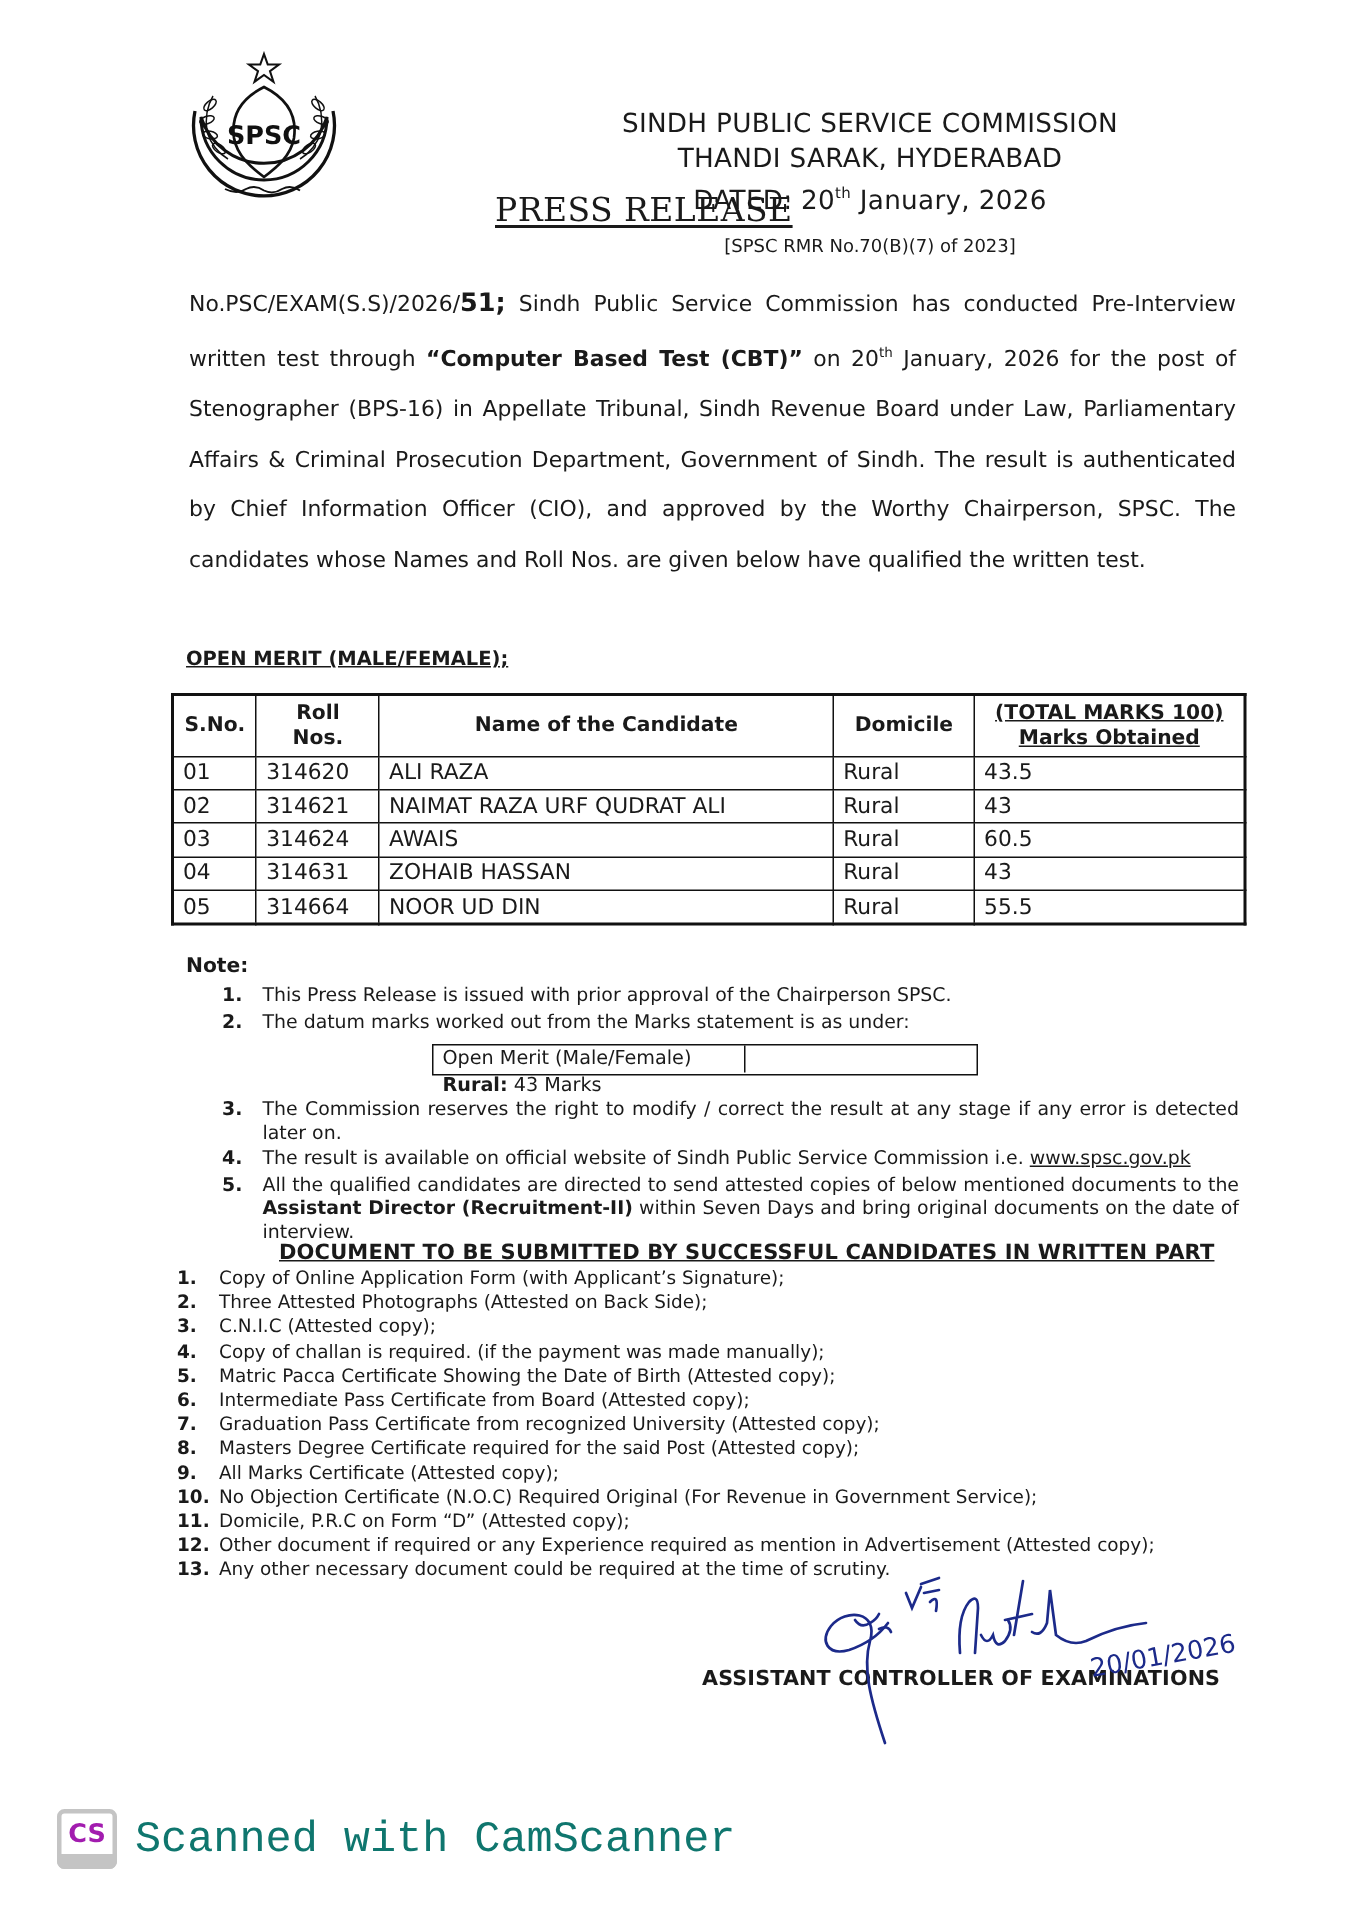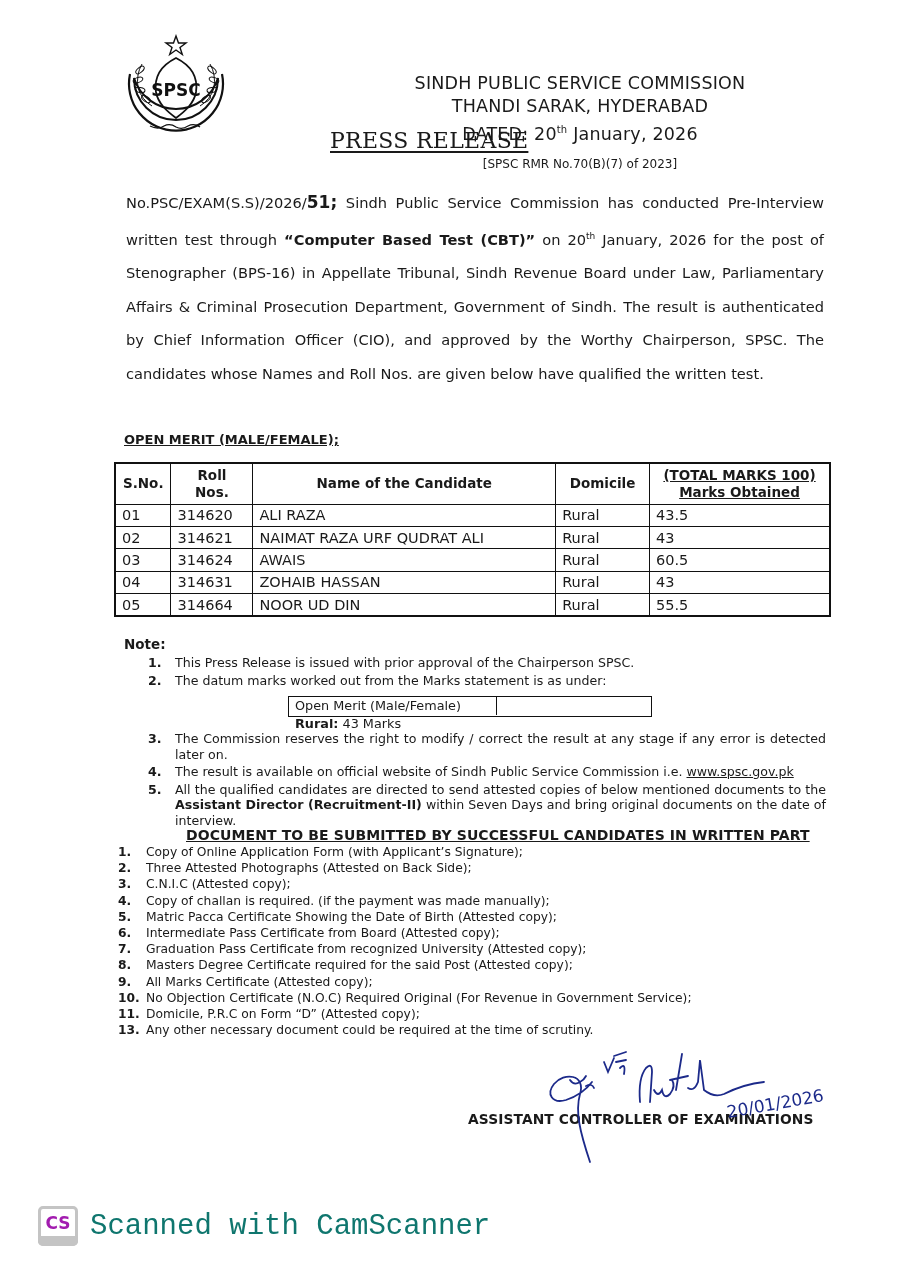--- a/index.html
+++ b/index.html
@@ -228,20 +228,24 @@
     </div>
   <div class="drow">
       <span class="dnum">10.</span>
       <span>No Objection Certificate (N.O.C) Required Original (For Revenue in Government Service);</span>
     </div>
   <div class="drow">
       <span class="dnum">11.</span>
       <span>Domicile, P.R.C on Form “D” (Attested copy);</span>
     </div>
   <div class="drow">
+      <span class="dnum">12.</span>
+      <span>Other document if required or any Experience required as mention in Advertisement (Attested copy);</span>
+    </div>
+  <div class="drow">
       <span class="dnum">13.</span>
       <span>Any other necessary document could be required at the time of scrutiny.</span>
     </div>
 </div>
 
 <div class="abs sig-title">ASSISTANT CONTROLLER OF EXAMINATIONS</div>
 <div class="abs sig-svg">
   <svg viewBox="0 0 340 130" width="340" height="130">
     <g fill="none" stroke="#1c2a8a" stroke-width="1.8" stroke-linecap="round">
       <path d="M70,120 C60,90 55,70 60,52 C66,32 44,30 34,42 C26,52 32,62 46,58 C58,54 66,48 72,40"></path>

